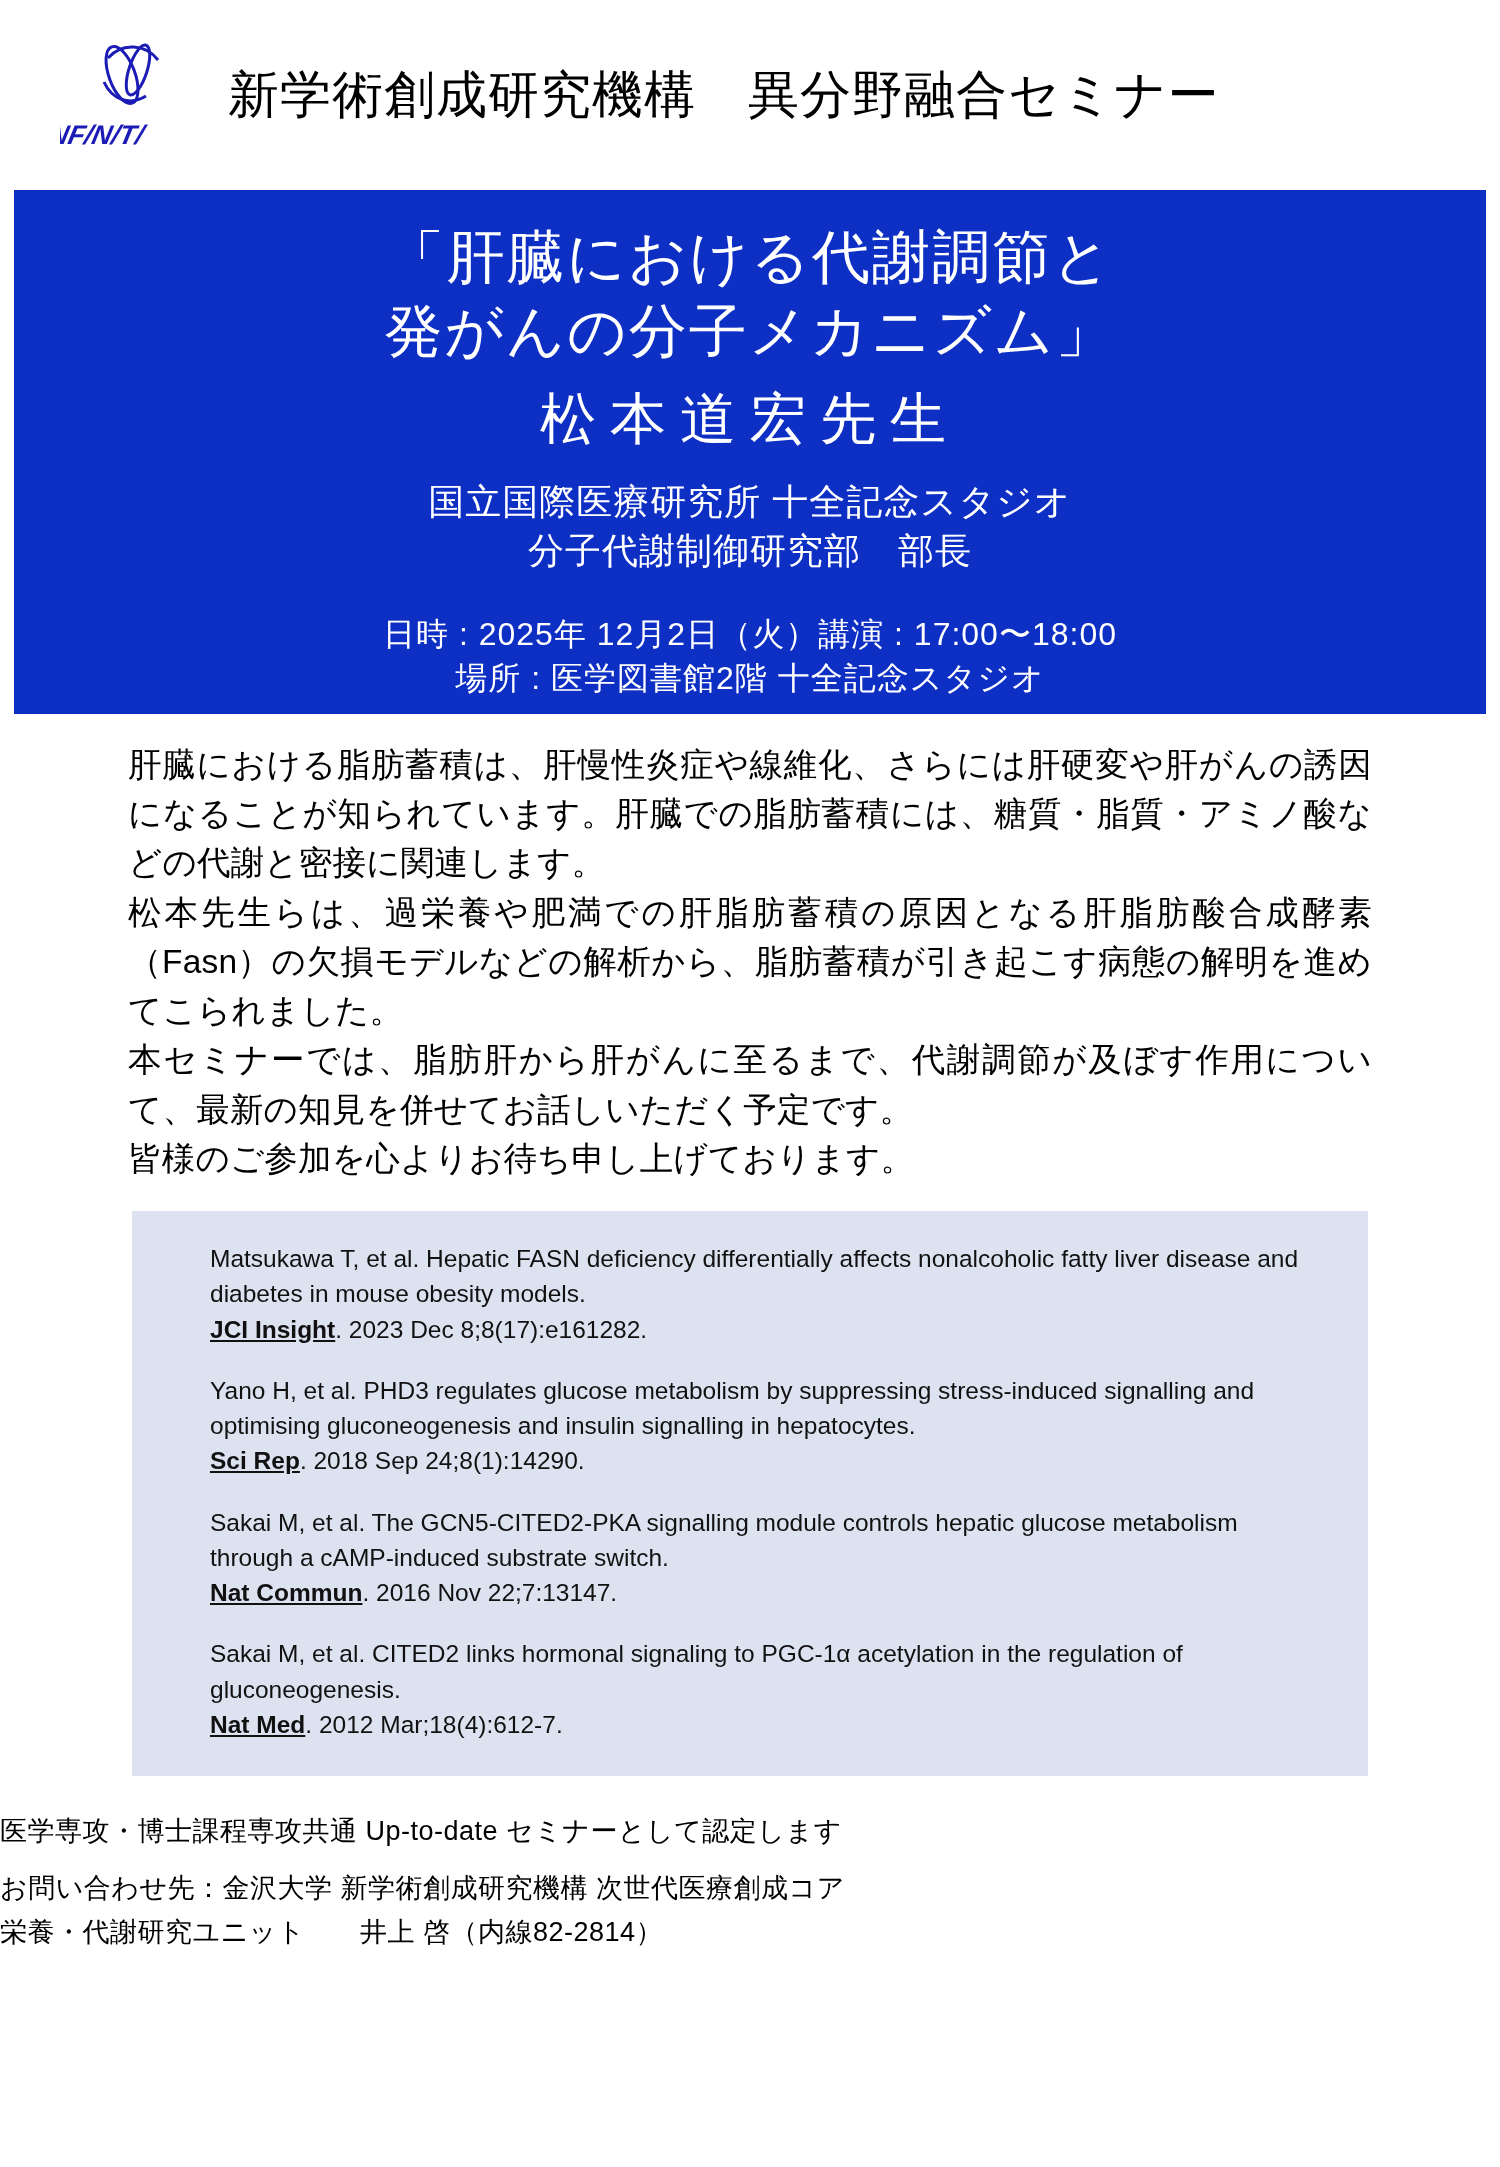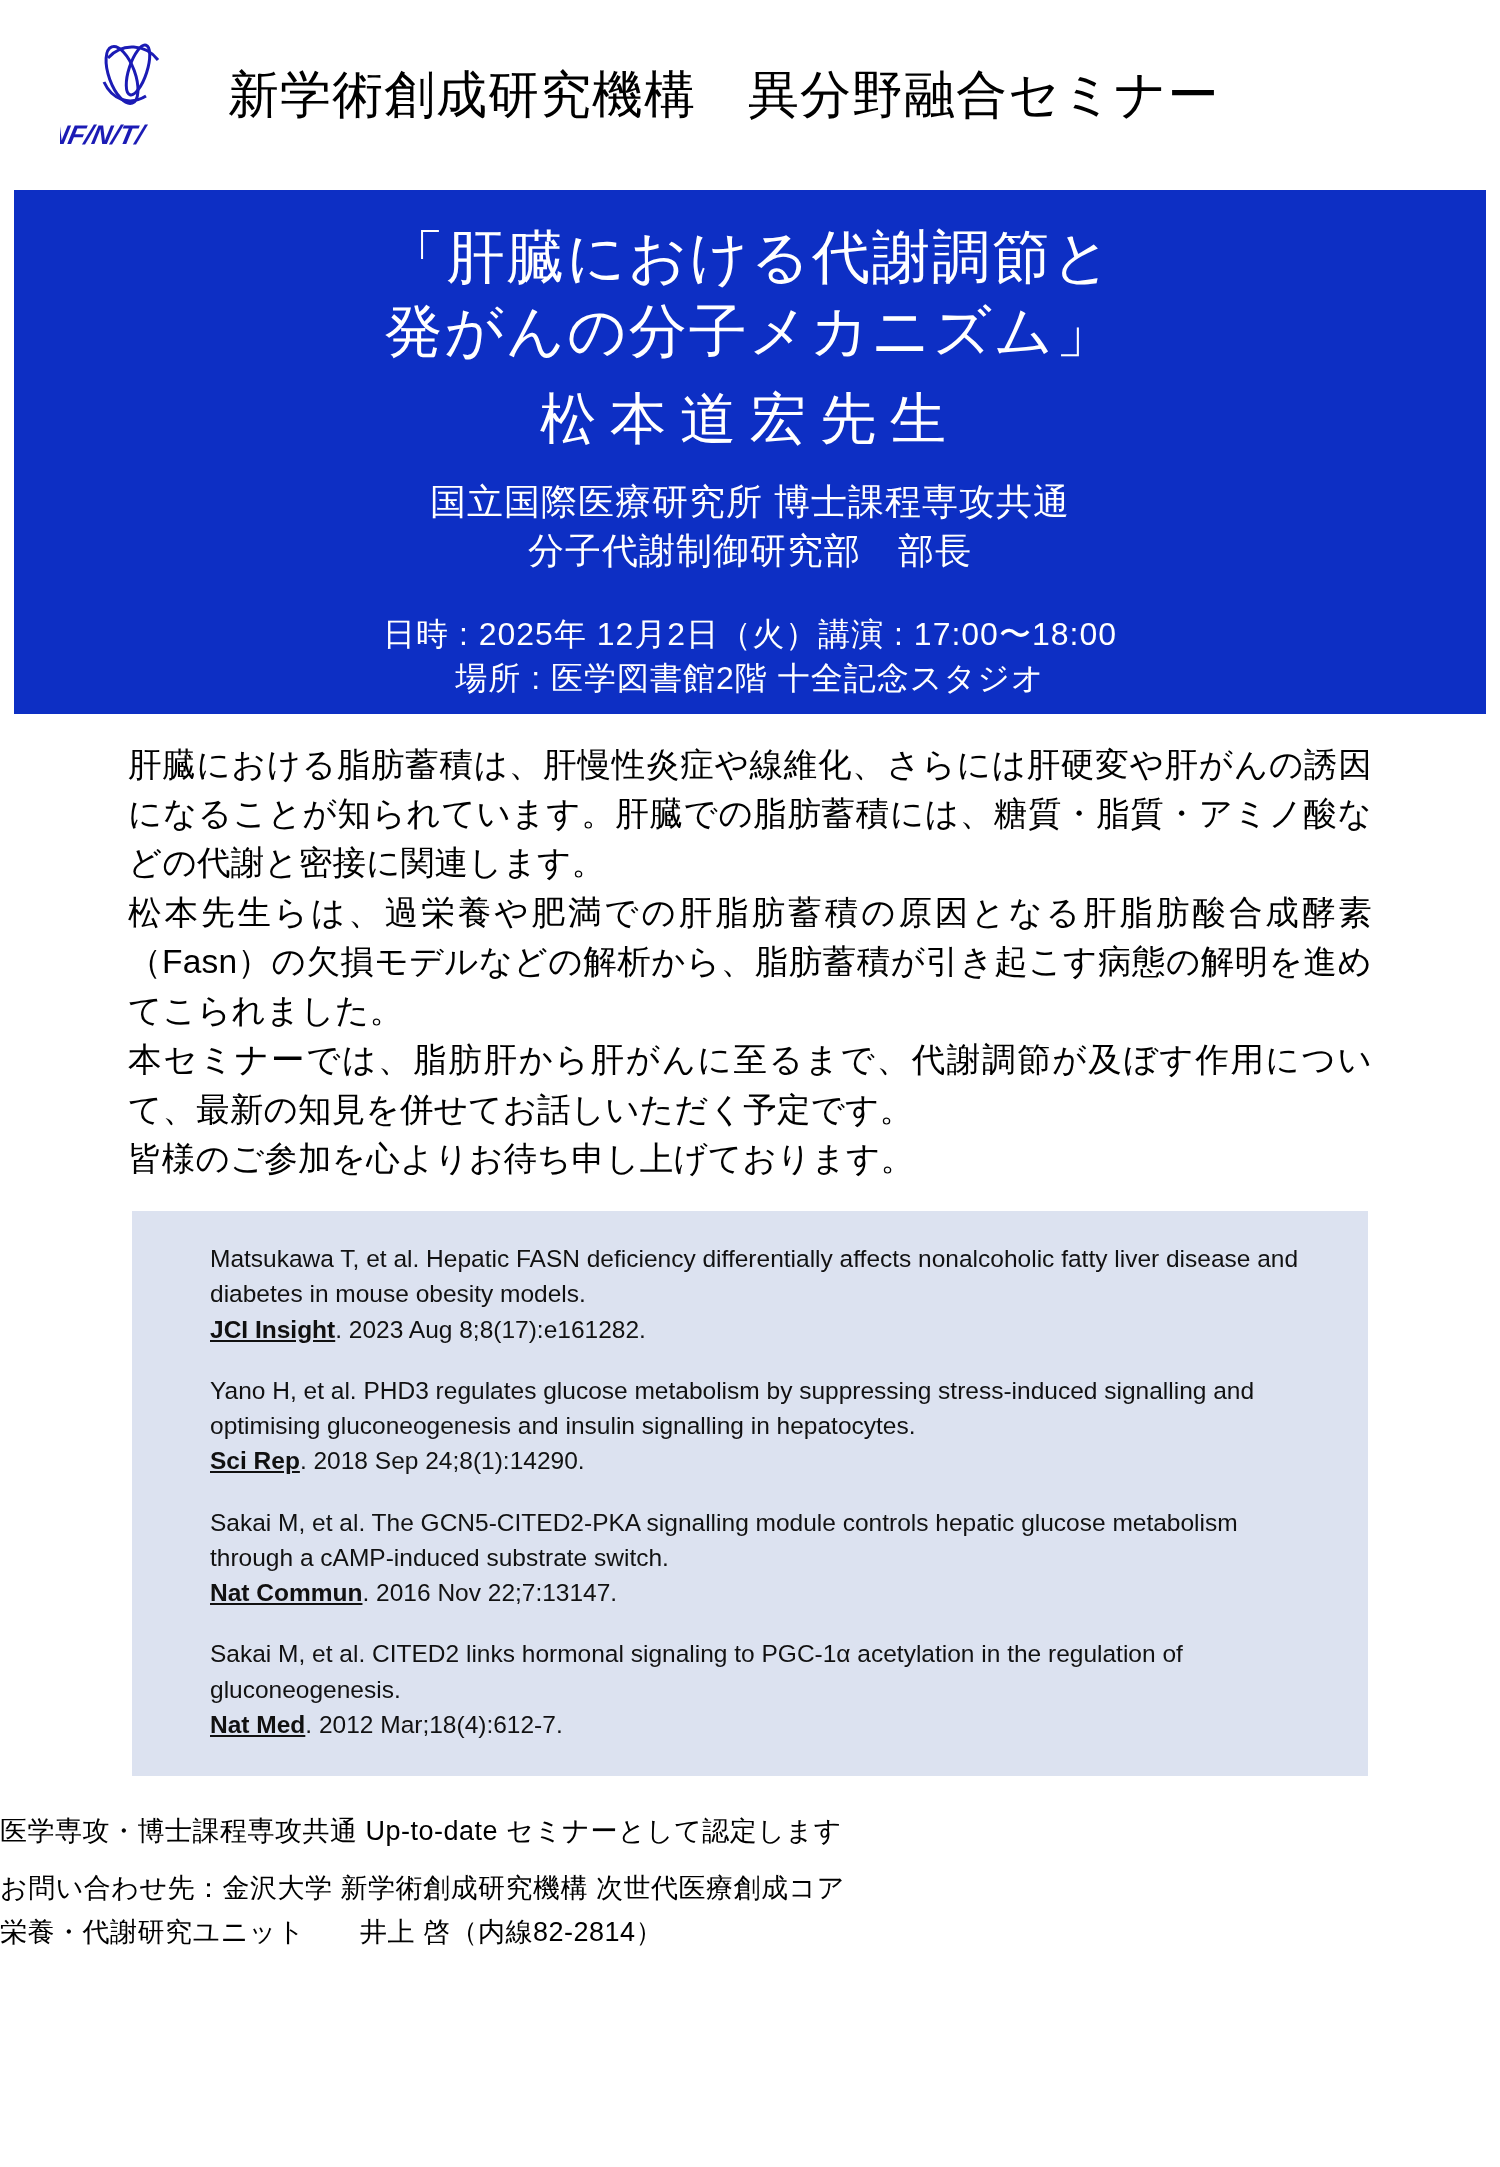--- a/index.html
+++ b/index.html
@@ -133,40 +133,40 @@
   <div class="header-title">新学術創成研究機構　異分野融合セミナー</div>
 </div>
 
 <div class="hero">
   <div class="hero-title">
     <div>「肝臓における代謝調節と</div>
     <div>発がんの分子メカニズム」</div>
   </div>
   <div class="hero-speaker">松本道宏先生</div>
   <div class="hero-affil">
-    <div>国立国際医療研究所 博士課程専攻共通</div>
+    <div>国立国際医療研究所 十全記念スタジオ</div>
     <div>分子代謝制御研究部　部長</div>
   </div>
   <div class="hero-meta">
     <div>日時 : 2025年 12月2日（火）講演 : 17:00〜18:00</div>
     <div>場所 : 医学図書館2階 十全記念スタジオ</div>
   </div>
 </div>
 
 <div class="abstract">
   <p>肝臓における脂肪蓄積は、肝慢性炎症や線維化、さらには肝硬変や肝がんの誘因になることが知られています。肝臓での脂肪蓄積には、糖質・脂質・アミノ酸などの代謝と密接に関連します。</p>
   <p>松本先生らは、過栄養や肥満での肝脂肪蓄積の原因となる肝脂肪酸合成酵素（Fasn）の欠損モデルなどの解析から、脂肪蓄積が引き起こす病態の解明を進めてこられました。</p>
   <p>本セミナーでは、脂肪肝から肝がんに至るまで、代謝調節が及ぼす作用について、最新の知見を併せてお話しいただく予定です。</p>
   <p>皆様のご参加を心よりお待ち申し上げております。</p>
 </div>
 
 <div class="refs">
   <div class="ref-item">
     <span>Matsukawa T, et al. Hepatic FASN deficiency differentially affects nonalcoholic fatty liver disease and diabetes in mouse obesity models.</span><br>
-    <span class="ref-journal">JCI Insight</span><span>. 2023 Aug 8;8(17):e161282.</span>
+    <span class="ref-journal">JCI Insight</span><span>. 2023 Dec 8;8(17):e161282.</span>
   </div>
   <div class="ref-item">
     <span>Yano H, et al. PHD3 regulates glucose metabolism by suppressing stress-induced signalling and optimising gluconeogenesis and insulin signalling in hepatocytes.</span><br>
     <span class="ref-journal">Sci Rep</span><span>. 2018 Sep 24;8(1):14290.</span>
   </div>
   <div class="ref-item">
     <span>Sakai M, et al. The GCN5-CITED2-PKA signalling module controls hepatic glucose metabolism through a cAMP-induced substrate switch.</span><br>
     <span class="ref-journal">Nat Commun</span><span>. 2016 Nov 22;7:13147.</span>
   </div>
   <div class="ref-item">

